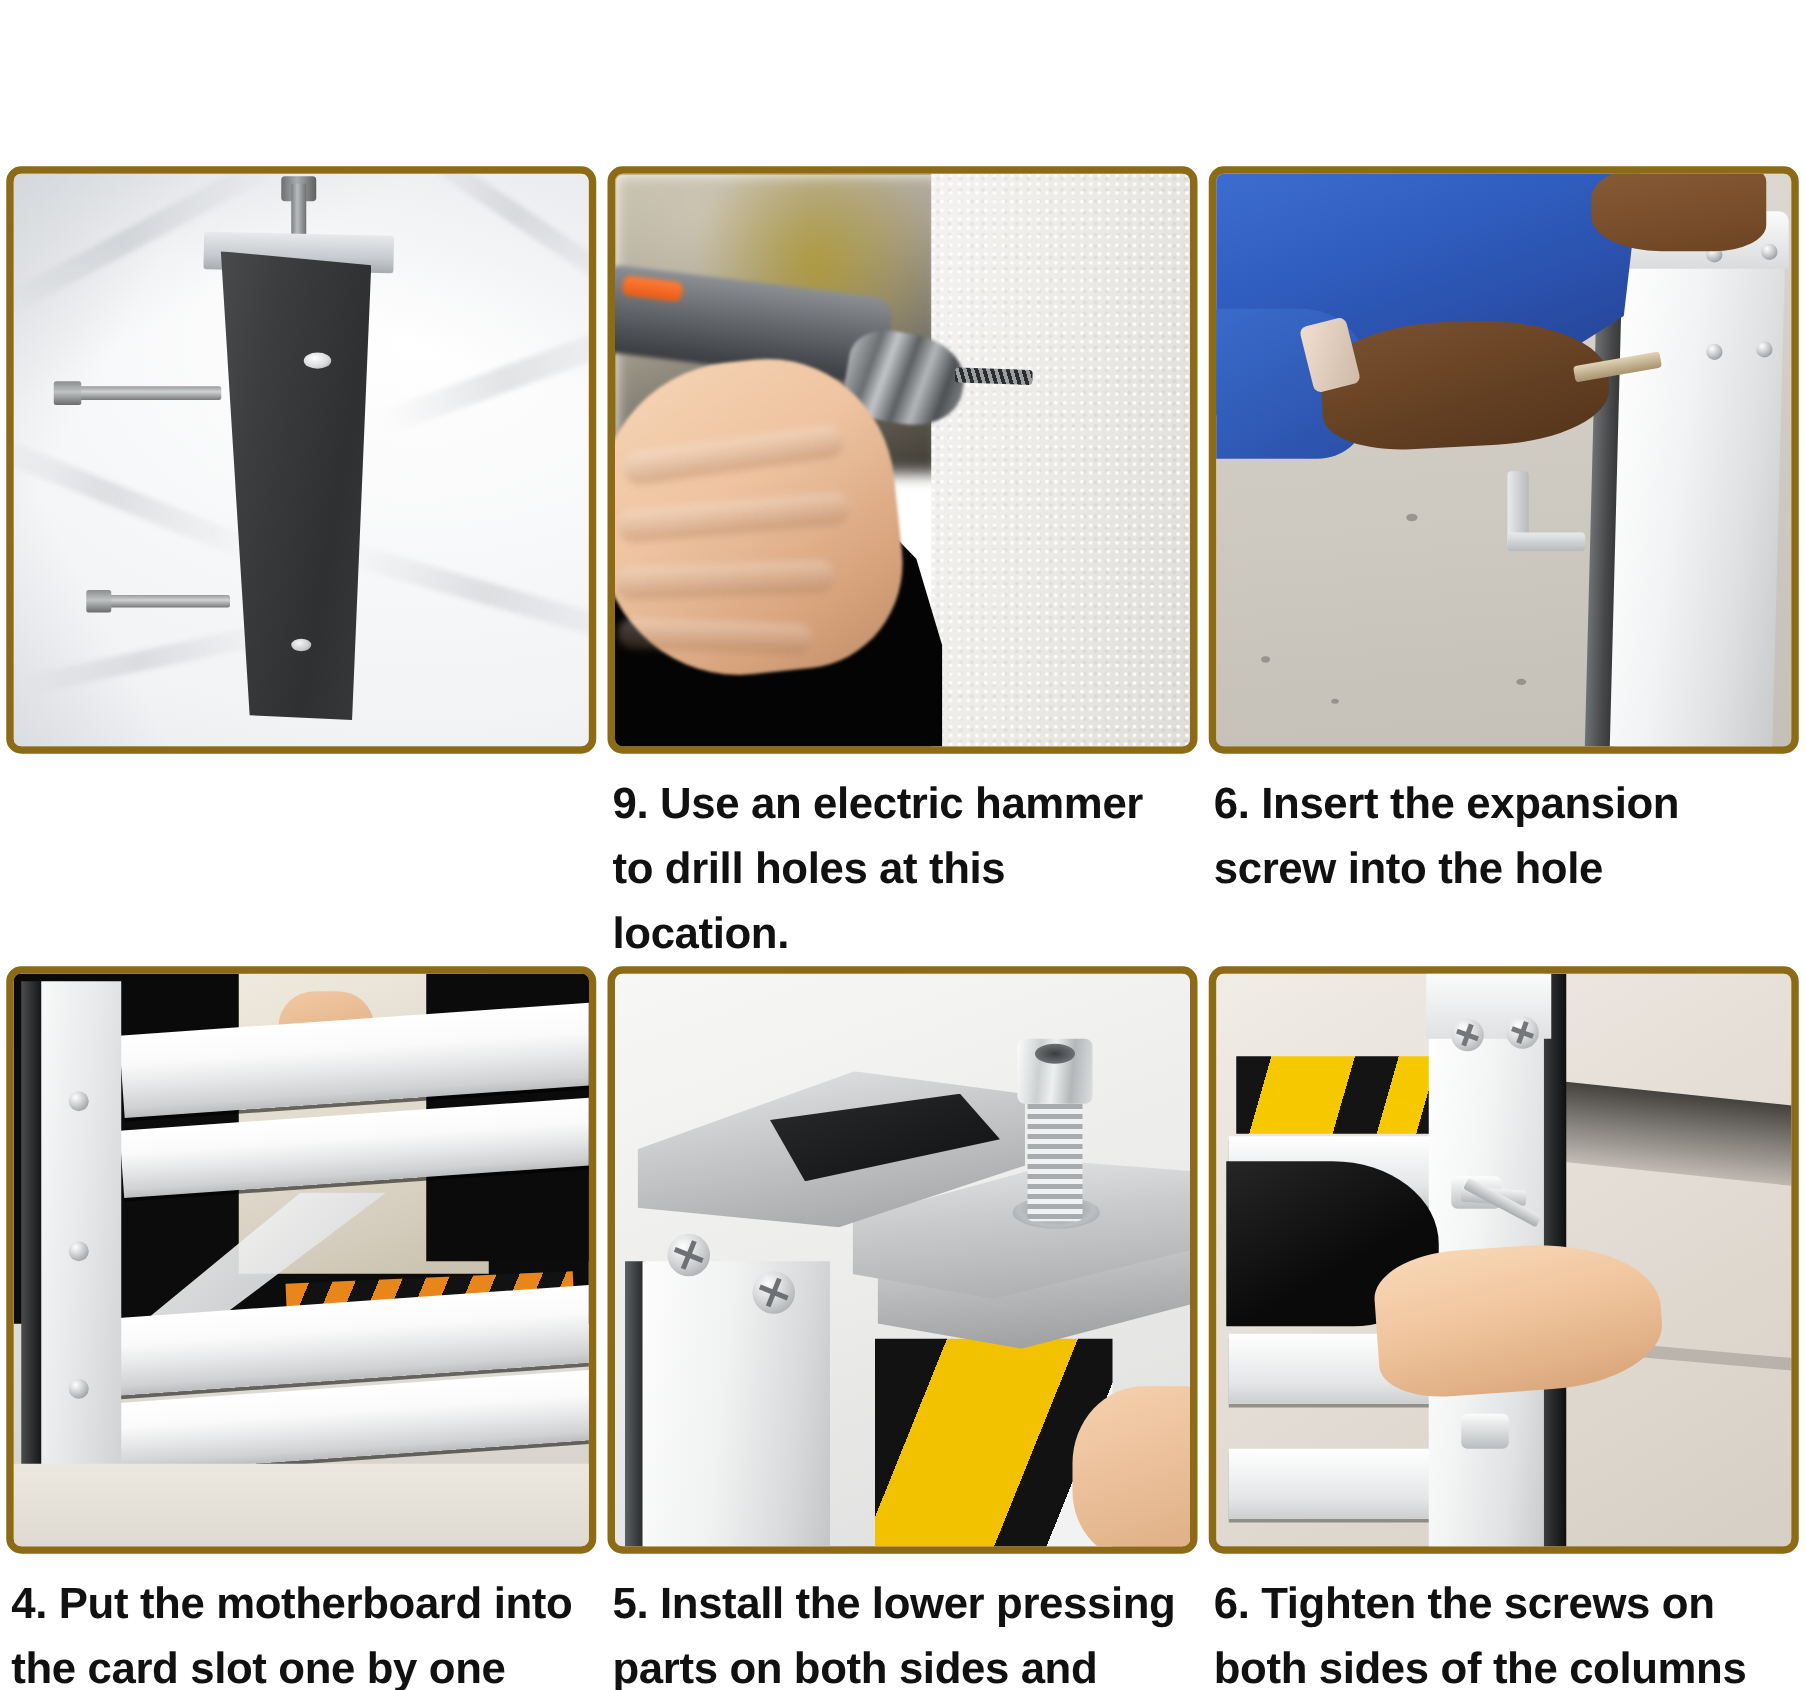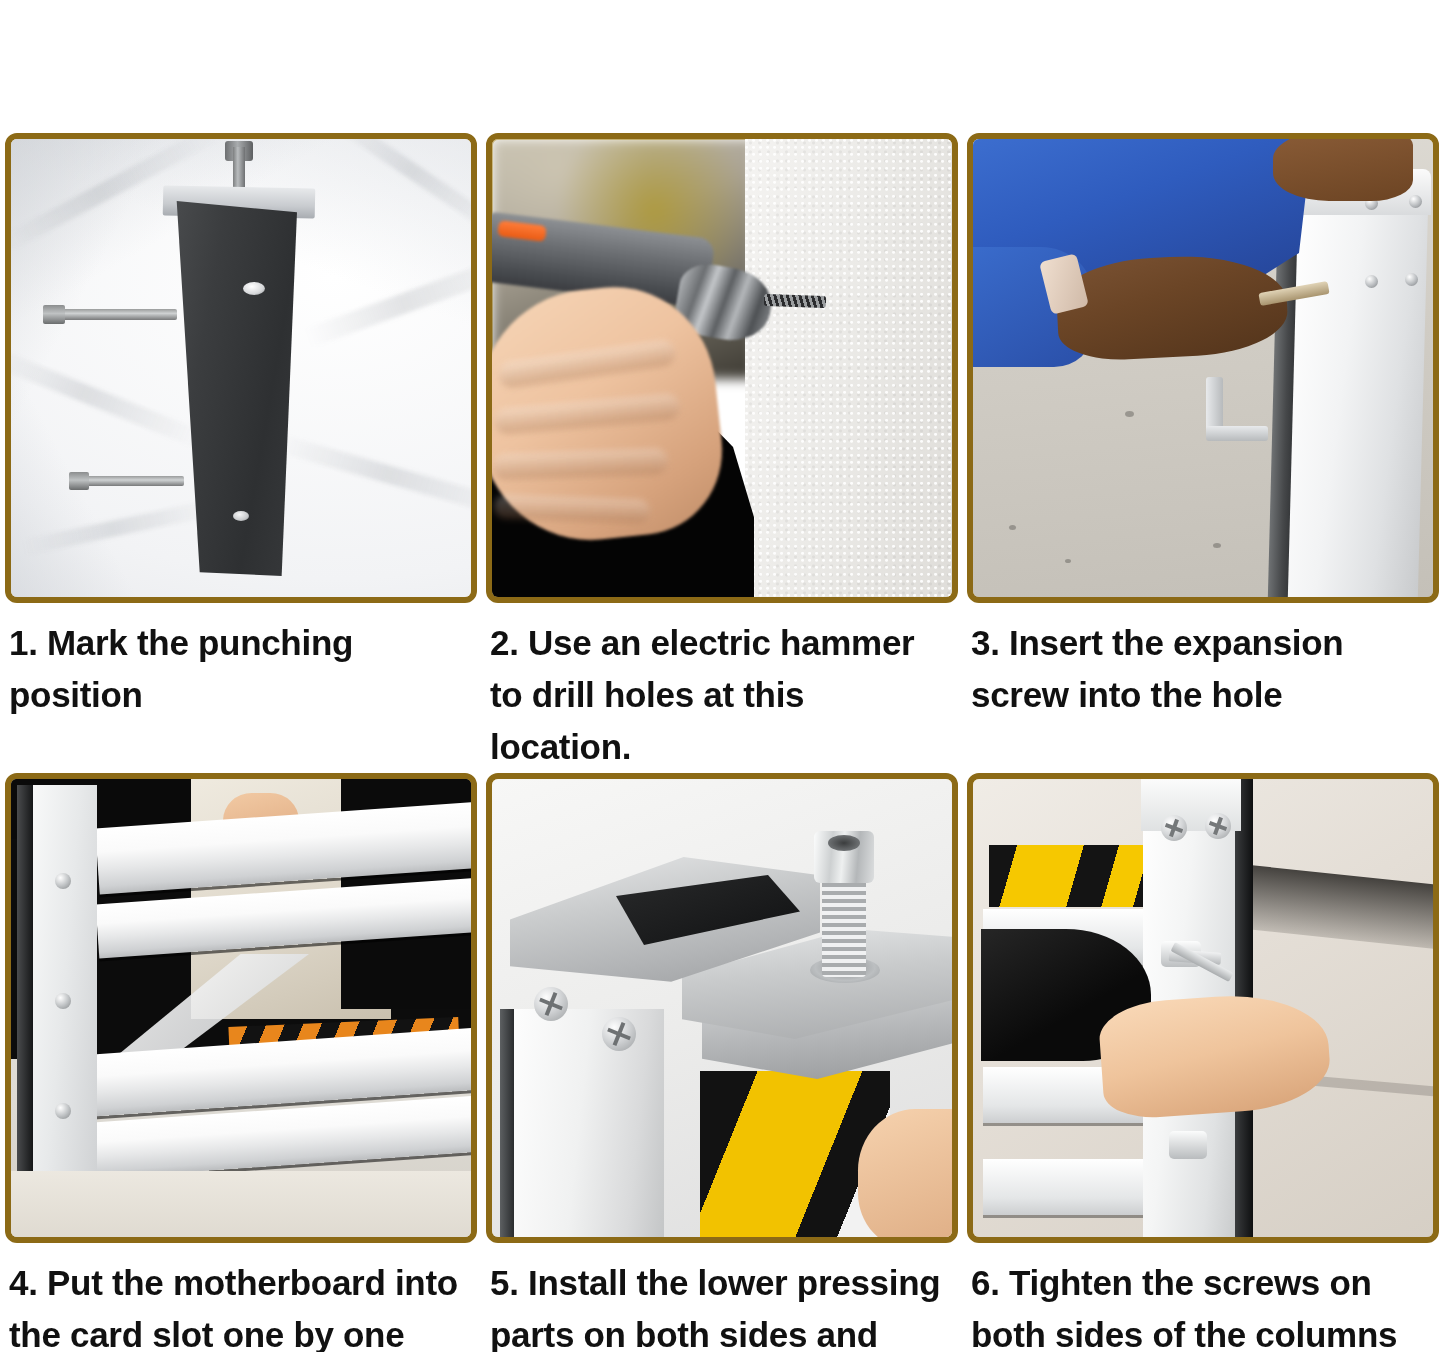--- a/index.html
+++ b/index.html
@@ -532,41 +532,40 @@
           <div class="p1-cap"></div>
           <div class="p1-bracket"></div>
           <div class="p1-bolt-a"></div>
           <div class="p1-bolt-a-head"></div>
           <div class="p1-bolt-b"></div>
           <div class="p1-bolt-b-head"></div>
           <div class="p1-hole1"></div>
           <div class="p1-hole2"></div>
         </div>
       </div>
-      <div class="caption">1. Mark the punching position</div>
     </div>
 
     <div class="cell">
       <div class="frame">
         <div class="photo">
           <div class="p2-bg"></div>
           <div class="p2-wall"></div>
           <div class="p2-dark"></div>
           <div class="p2-drillbody"></div>
           <div class="p2-orange"></div>
           <div class="p2-chuck"></div>
           <div class="p2-bit"></div>
           <div class="p2-hand"></div>
           <div class="p2-finger" style="left:6px;  top:212px; width:178px; height:26px; transform:rotate(-8deg);"></div>
           <div class="p2-finger" style="left:2px;  top:262px; width:186px; height:26px; transform:rotate(-5deg);"></div>
           <div class="p2-finger" style="left:0px;  top:312px; width:176px; height:26px; transform:rotate(-2deg);"></div>
           <div class="p2-finger" style="left:2px;  top:358px; width:156px; height:24px; transform:rotate(2deg);"></div>
         </div>
       </div>
-      <div class="caption">2. Use an electric hammer to drill holes at this location.</div>
+      <div class="caption">9. Use an electric hammer to drill holes at this location.</div>
     </div>
 
     <div class="cell">
       <div class="frame">
         <div class="photo">
           <div class="p3-floor"></div>
           <div class="p3-speck" style="left:152px; top:272px; width:9px;  height:6px;"></div>
           <div class="p3-speck" style="left:36px;  top:386px; width:7px;  height:5px;"></div>
           <div class="p3-speck" style="left:92px;  top:420px; width:6px;  height:4px;"></div>
           <div class="p3-speck" style="left:240px; top:404px; width:8px;  height:5px;"></div>
@@ -580,21 +579,21 @@
           <div class="p3-shirt"></div>
           <div class="p3-sleeve"></div>
           <div class="p3-hand-top"></div>
           <div class="p3-arm"></div>
           <div class="p3-cuff"></div>
           <div class="p3-tool"></div>
           <div class="p3-hexkey"></div>
           <div class="p3-hexkey2"></div>
         </div>
       </div>
-      <div class="caption">3. Insert the expansion screw into the hole</div>
+      <div class="caption">6. Insert the expansion screw into the hole</div>
     </div>
 
     <div class="cell">
       <div class="frame">
         <div class="photo">
           <div class="p4-bg"></div>
           <div class="p4-dark"></div>
           <div class="p4-wall"></div>
           <div class="p4-person"></div>
           <div class="p4-black-shirt"></div>

